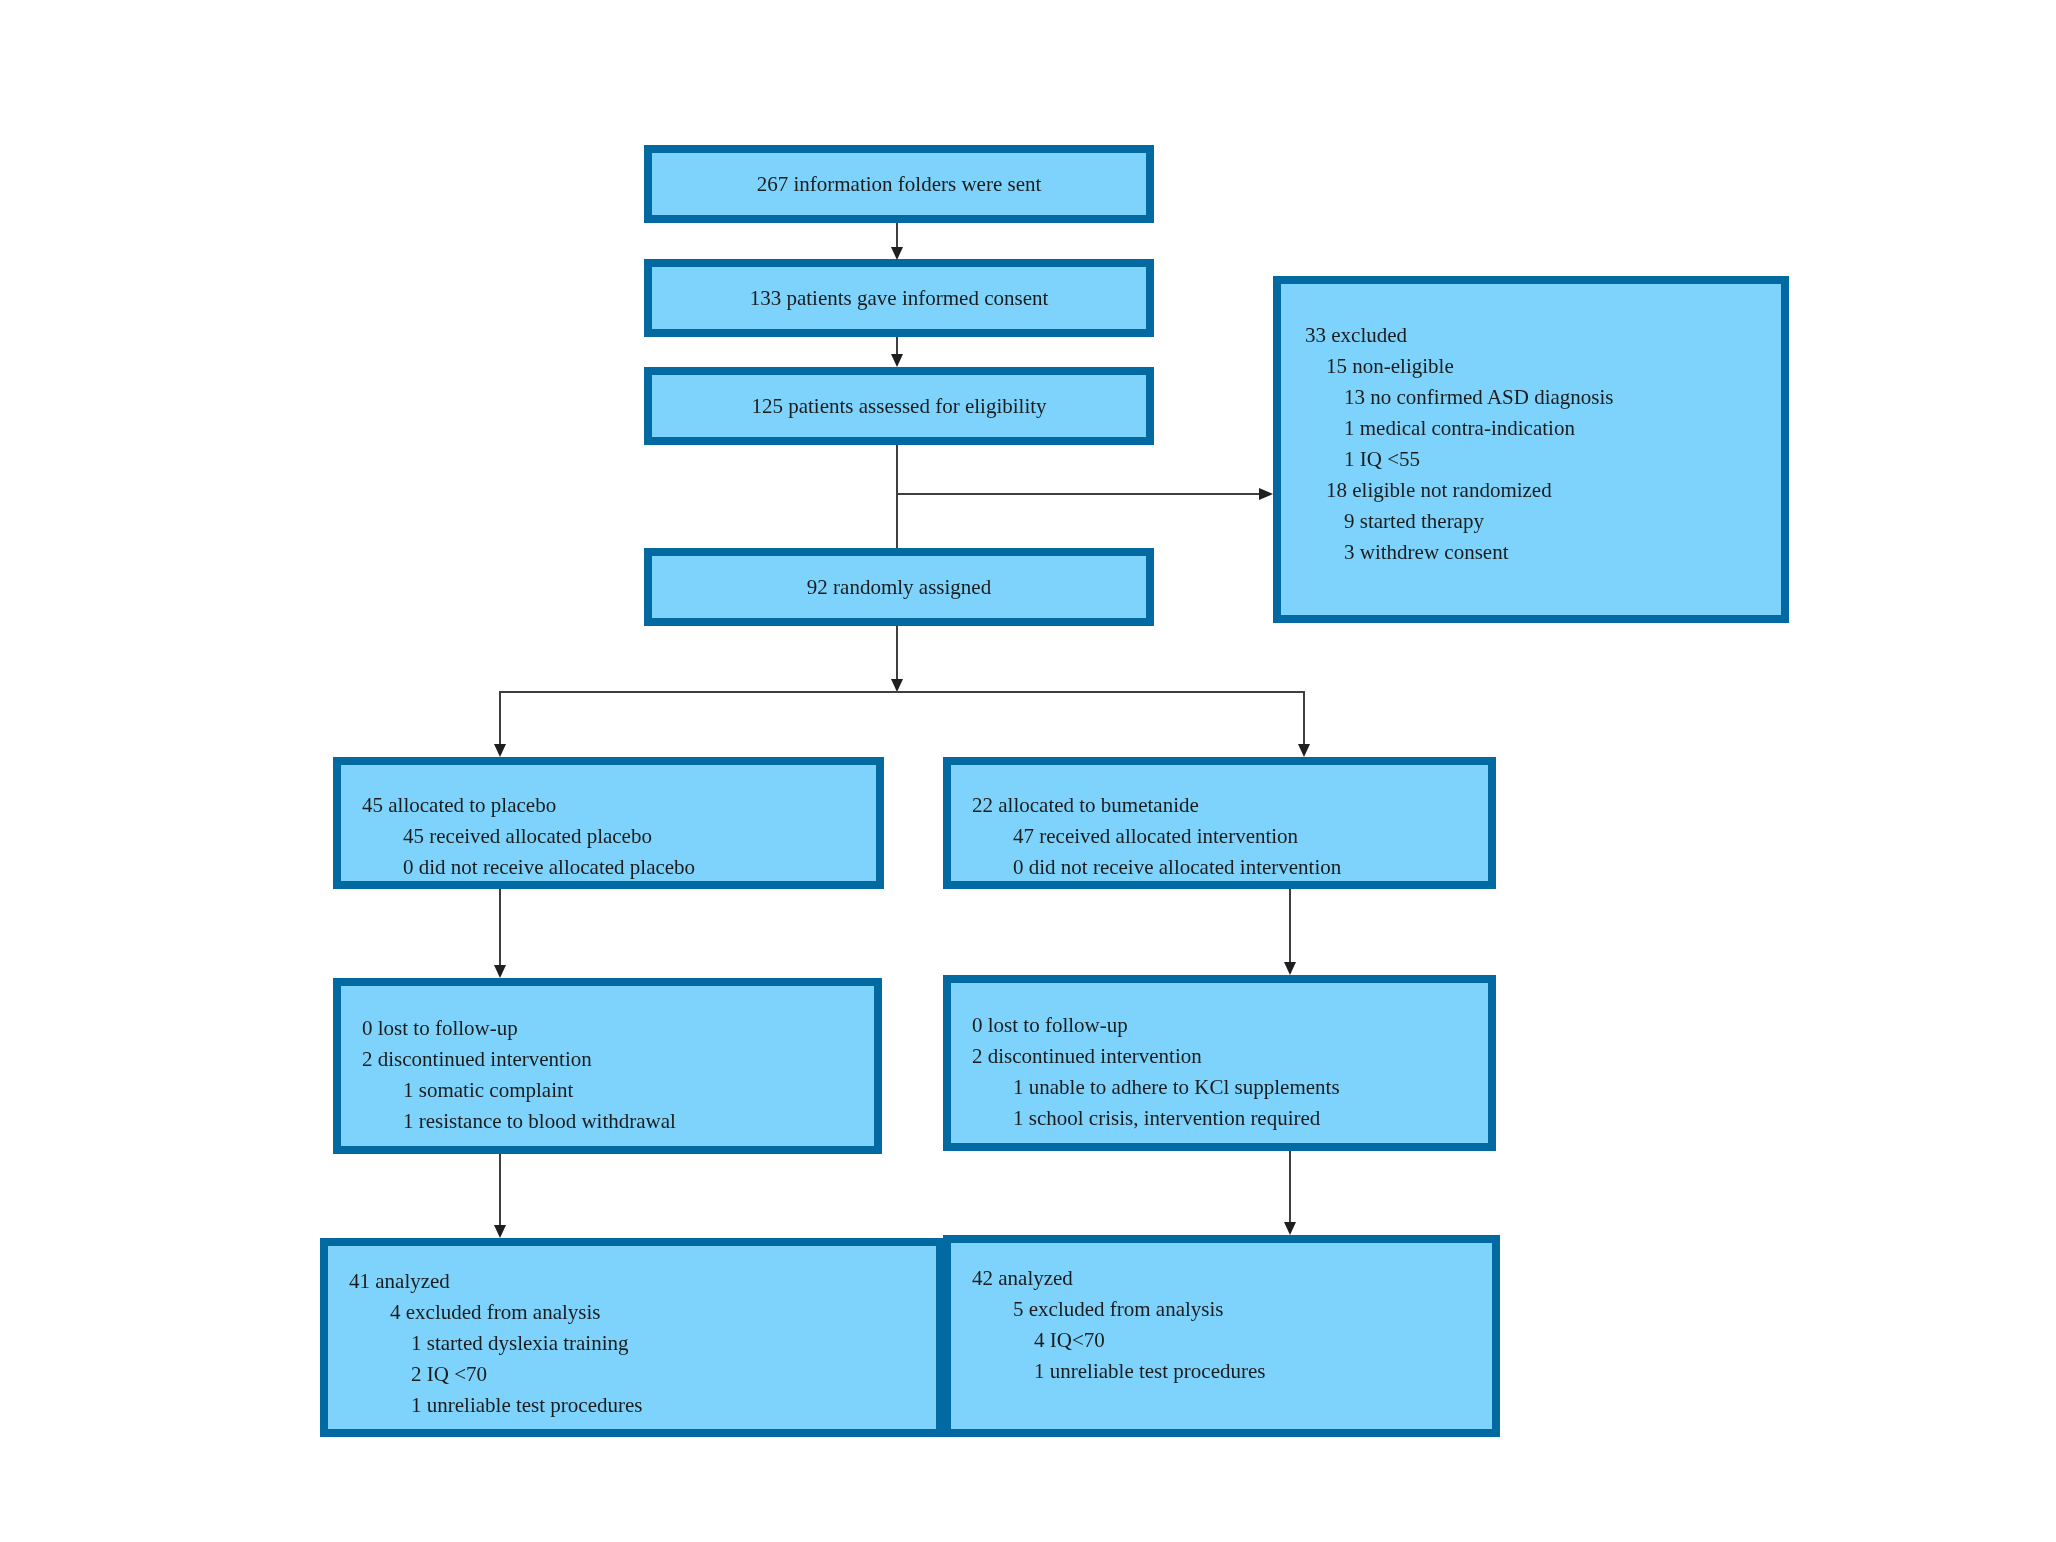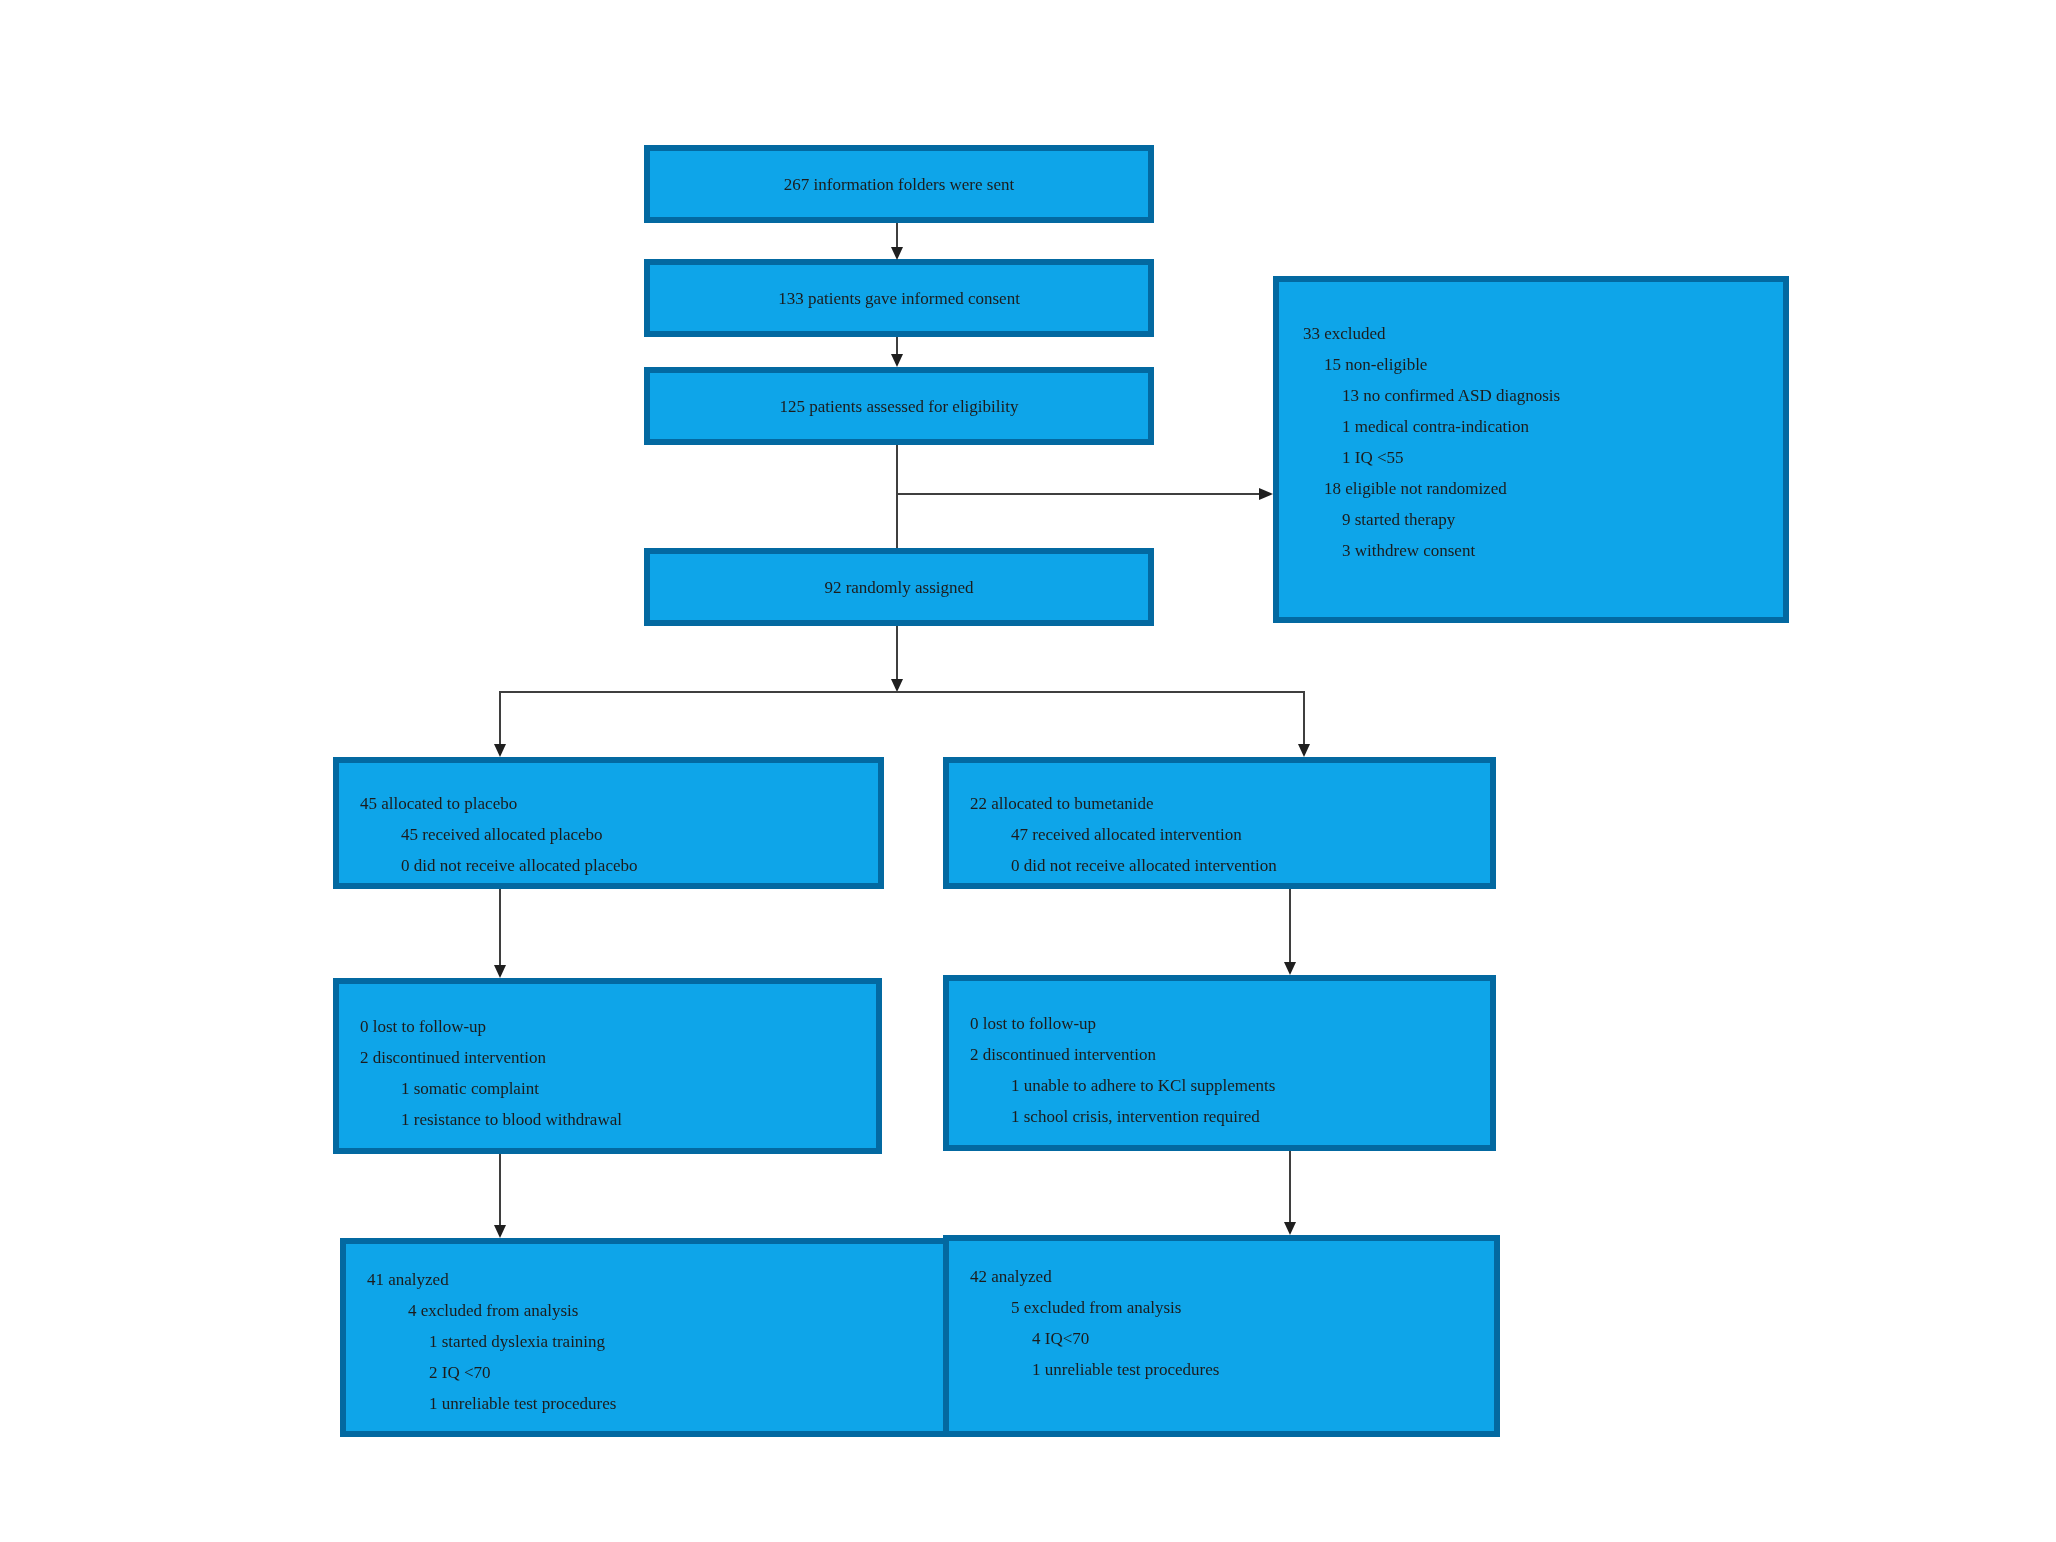--- a/index.html
+++ b/index.html
@@ -12,23 +12,23 @@
     width: 2056px;
     height: 1542px;
     background: #ffffff;
     font-family: "Liberation Serif", "DejaVu Serif", serif;
     color: #1c1c1c;
     overflow: hidden;
   }
   .box {
     position: absolute;
     box-sizing: border-box;
-    border: 6px solid #0369a1;
-    background: #0ea5e9;
-    font-size: 17px;
+    border: 8px solid #0369a1;
+    background: #7dd3fc;
+    font-size: 21px;
     line-height: 31px;
   }
   .center {
     display: flex;
     align-items: center;
     justify-content: center;
     text-align: center;
   }
   .ln { white-space: nowrap; }
   
@@ -109,21 +109,21 @@
     <div class="ln j1">1 resistance to blood withdrawal</div>
   </div>
 
   <div class="box" style="left:943px;top:975px;width:553px;height:176px;padding:27px 8px 0 21px">
     <div class="ln">0 lost to follow-up</div>
     <div class="ln">2 discontinued intervention</div>
     <div class="ln j1">1 unable to adhere to KCl supplements</div>
     <div class="ln j1">1 school crisis, intervention required</div>
   </div>
 
-  <div class="box" style="left:340px;top:1238px;width:624px;height:199px;padding:20px 0 0 21px">
+  <div class="box" style="left:320px;top:1238px;width:624px;height:199px;padding:20px 0 0 21px">
     <div class="ln">41 analyzed</div>
     <div class="ln j1">4 excluded from analysis</div>
     <div class="ln j2">1 started dyslexia training</div>
     <div class="ln j2">2 IQ &lt;70</div>
     <div class="ln j2">1 unreliable test procedures</div>
   </div>
 
   <div class="box" style="left:943px;top:1235px;width:557px;height:202px;padding:20px 8px 0 21px">
     <div class="ln">42 analyzed</div>
     <div class="ln j1">5 excluded from analysis</div>

